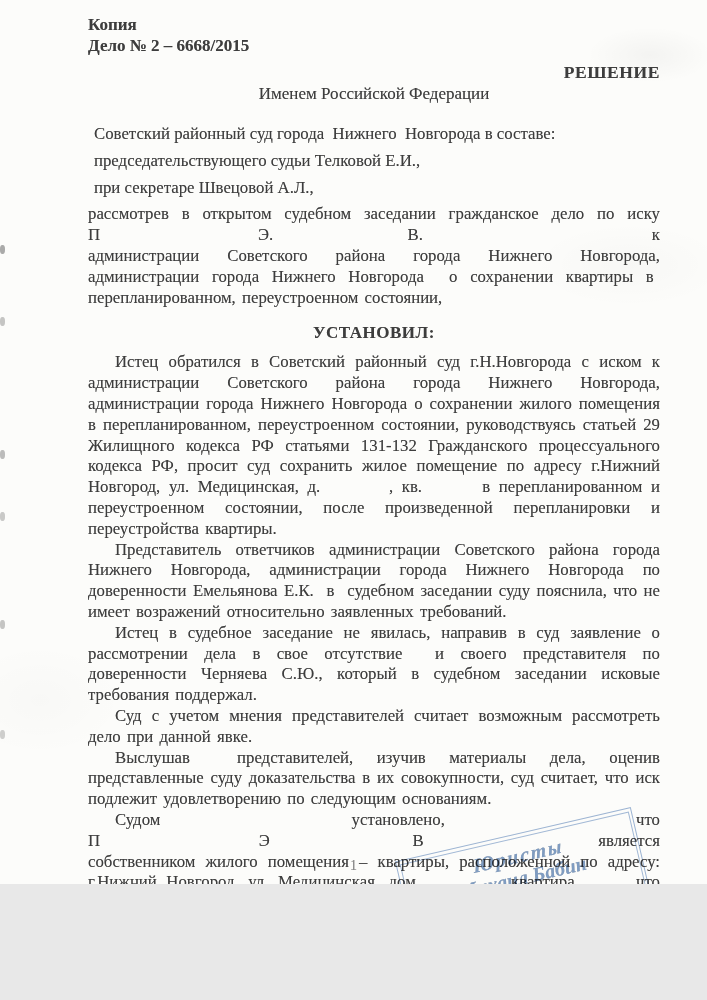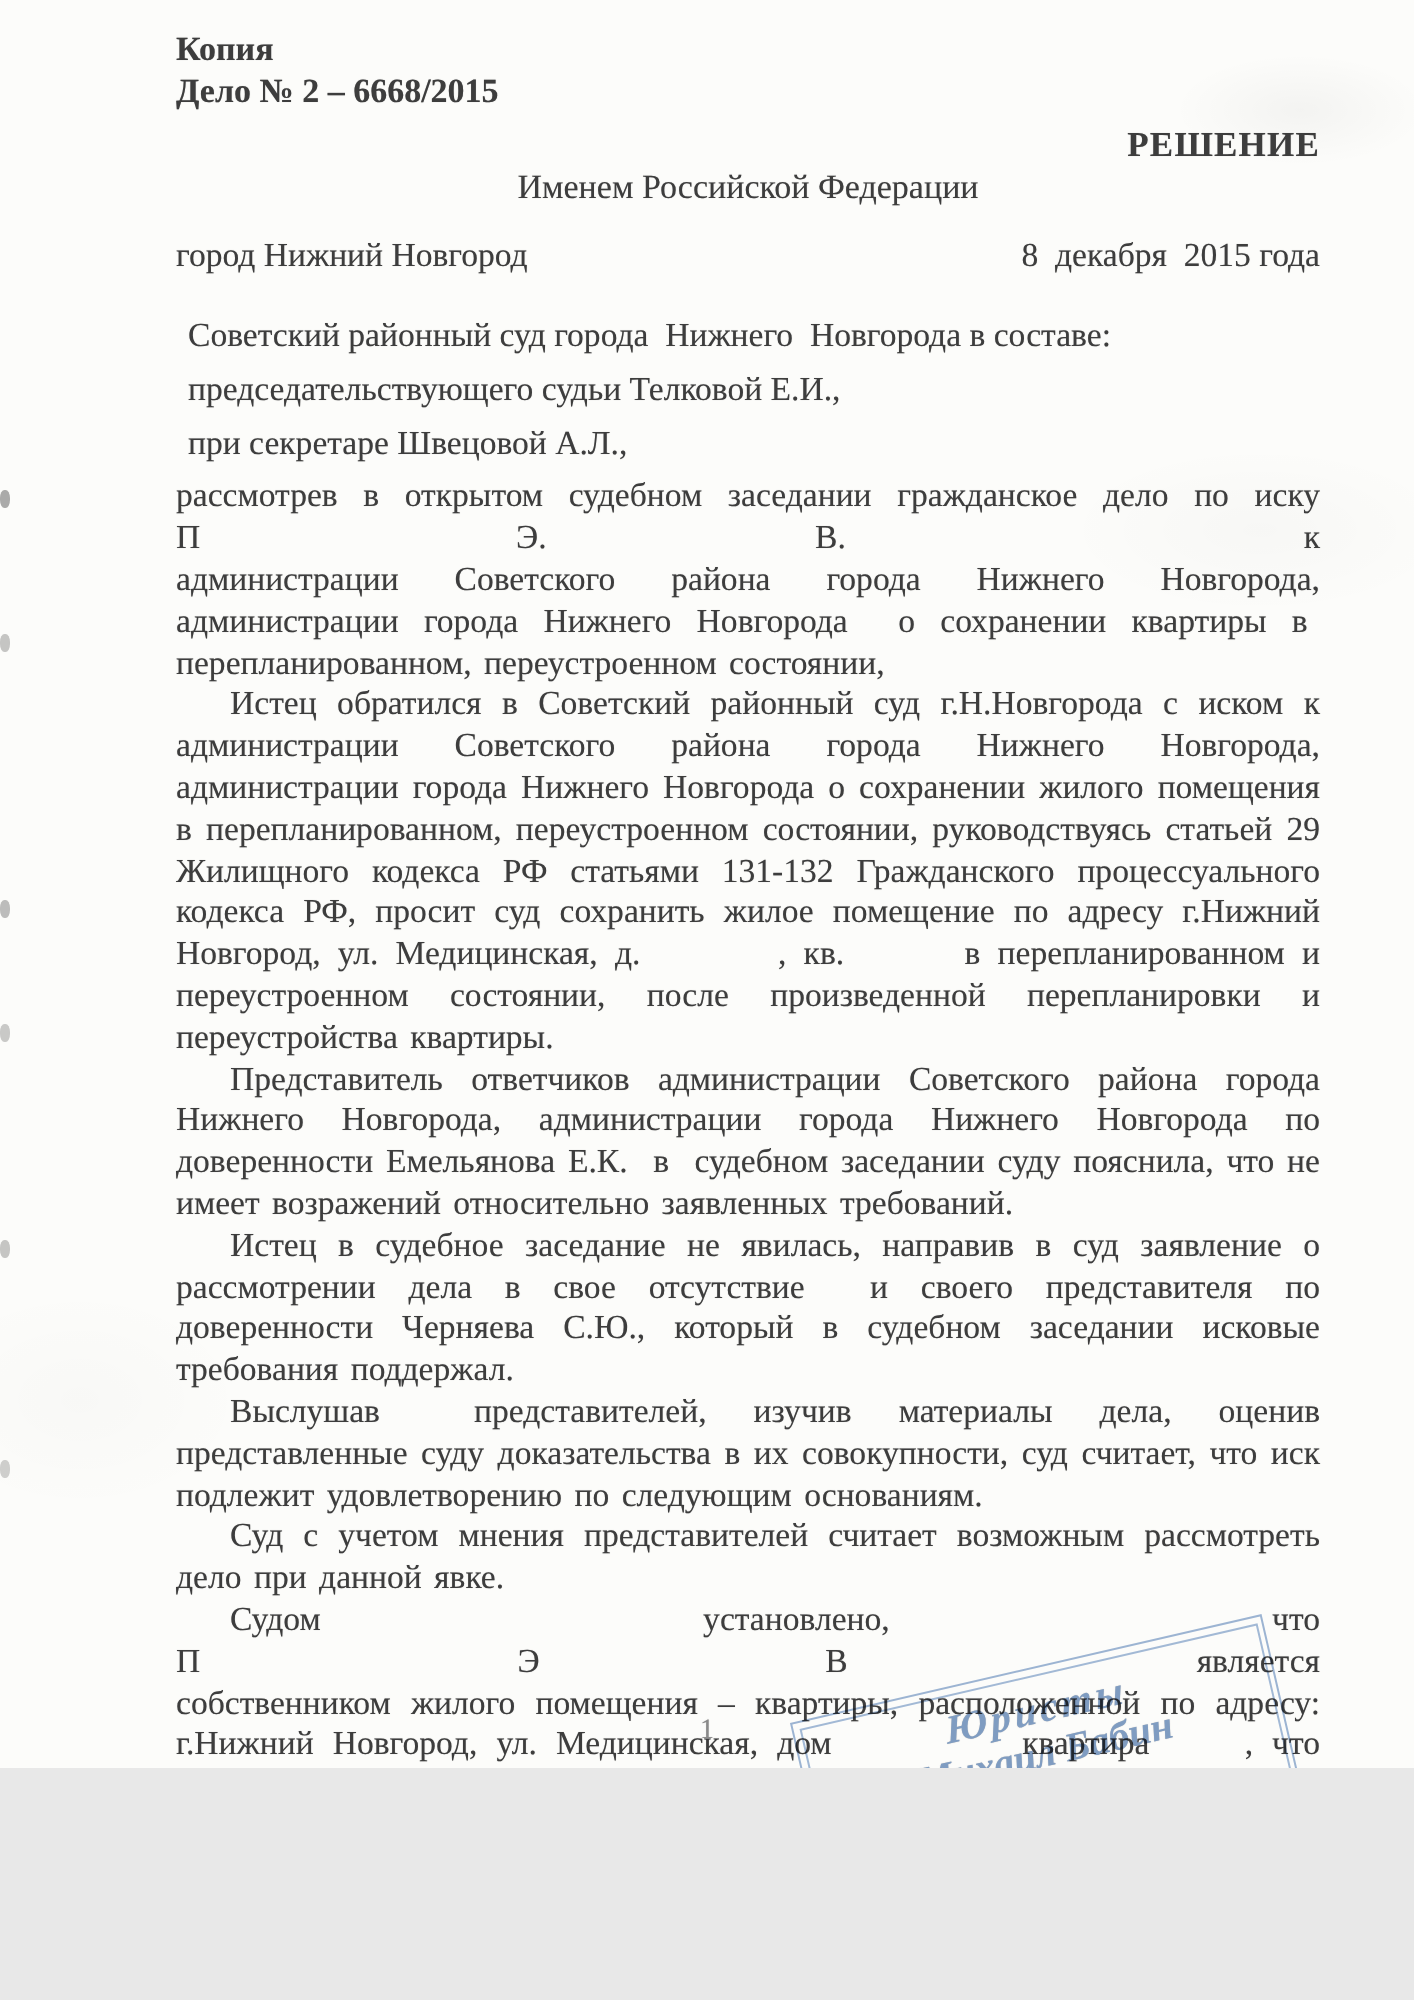--- a/index.html
+++ b/index.html
@@ -66,38 +66,35 @@
 
 <div class="page">
   <div class="content">
 
     <div class="copy-label">Копия</div>
     <div class="case-number">Дело № 2 – 6668/2015</div>
 
     <div class="doc-title">РЕШЕНИЕ</div>
     <div class="doc-subtitle">Именем Российской Федерации</div>
 
-    <div class="city-date-row">
-      <span>город Нижний Новгород</span>
-      <span>8&nbsp; декабря&nbsp; 2015 года</span>
-    </div>
 
     <div class="intro">
       <p class="line">Советский районный суд города&nbsp; Нижнего&nbsp; Новгорода в составе:</p>
       <p class="line">председательствующего судьи Телковой Е.И.,</p>
       <p class="line">при секретаре Швецовой А.Л.,</p>
       <p class="para">рассмотрев в открытом судебном заседании гражданское дело по иску П&nbsp;&nbsp;&nbsp;&nbsp;&nbsp;&nbsp;&nbsp;&nbsp;&nbsp;&nbsp;&nbsp;&nbsp;&nbsp;&nbsp;&nbsp;&nbsp;&nbsp;&nbsp;&nbsp;&nbsp;Э.&nbsp;&nbsp;&nbsp;&nbsp;&nbsp;&nbsp;&nbsp;&nbsp;&nbsp;&nbsp;&nbsp;&nbsp;&nbsp;&nbsp;&nbsp;&nbsp;&nbsp;В.&nbsp;&nbsp;&nbsp;&nbsp;&nbsp;&nbsp;&nbsp;&nbsp;&nbsp;&nbsp;&nbsp;&nbsp;&nbsp;&nbsp;&nbsp;&nbsp;&nbsp;&nbsp;&nbsp;&nbsp;&nbsp;&nbsp;&nbsp;&nbsp;&nbsp;&nbsp;&nbsp;&nbsp; к администрации Советского района города Нижнего Новгорода, администрации города Нижнего Новгорода&nbsp; о сохранении квартиры в&nbsp; перепланированном, переустроенном состоянии,</p>
     </div>
 
+    <div class="section-heading">УСТАНОВИЛ:</div>
 
     <p class="para indent">Истец обратился в Советский районный суд г.Н.Новгорода с иском к администрации Советского района города Нижнего Новгорода, администрации города Нижнего Новгорода о сохранении жилого помещения в перепланированном, переустроенном состоянии, руководствуясь статьей 29 Жилищного кодекса РФ статьями 131-132 Гражданского процессуального кодекса РФ, просит суд сохранить жилое помещение по адресу г.Нижний Новгород, ул. Медицинская, д.&nbsp;&nbsp;&nbsp;&nbsp;&nbsp;&nbsp;&nbsp;&nbsp;, кв.&nbsp;&nbsp;&nbsp;&nbsp;&nbsp;&nbsp; в перепланированном и переустроенном состоянии, после произведенной перепланировки и переустройства квартиры.</p>
     <p class="para indent">Представитель ответчиков администрации Советского района города Нижнего Новгорода, администрации города Нижнего Новгорода по доверенности Емельянова Е.К.&nbsp; в&nbsp; судебном заседании суду пояснила, что не имеет возражений относительно заявленных требований.</p>
     <p class="para indent">Истец в судебное заседание не явилась, направив в суд заявление о рассмотрении дела в свое отсутствие&nbsp; и своего представителя по доверенности Черняева С.Ю., который в судебном заседании исковые требования поддержал.</p>
+    <p class="para indent">Суд с учетом мнения представителей считает возможным рассмотреть дело при данной явке.</p>
     <p class="para indent">Выслушав&nbsp; представителей, изучив материалы дела, оценив представленные суду доказательства в их совокупности, суд считает, что иск подлежит удовлетворению по следующим основаниям.</p>
-    <p class="para indent">Суд с учетом мнения представителей считает возможным рассмотреть дело при данной явке.</p>
     <p class="para indent">Судом установлено, что П&nbsp;&nbsp;&nbsp;&nbsp;&nbsp;&nbsp;&nbsp;&nbsp;&nbsp;&nbsp;&nbsp;&nbsp;&nbsp;&nbsp;&nbsp;&nbsp;&nbsp;&nbsp;&nbsp;&nbsp;Э&nbsp;&nbsp;&nbsp;&nbsp;&nbsp;&nbsp;&nbsp;&nbsp;&nbsp;&nbsp;&nbsp;&nbsp;&nbsp;&nbsp;&nbsp;&nbsp;&nbsp;&nbsp;В&nbsp;&nbsp;&nbsp;&nbsp;&nbsp;&nbsp;&nbsp;&nbsp;&nbsp;&nbsp;&nbsp;&nbsp;&nbsp;&nbsp;&nbsp;&nbsp;&nbsp;&nbsp;&nbsp;&nbsp;&nbsp;&nbsp;является собственником жилого помещения – квартиры, расположенной по адресу: г.Нижний Новгород, ул. Медицинская, дом&nbsp;&nbsp;&nbsp;&nbsp;&nbsp;&nbsp;&nbsp;&nbsp;&nbsp; квартира&nbsp;&nbsp;&nbsp;&nbsp;&nbsp;, что подтверждается свидетельством о государственной регистрации права от 16 августа 2013 года серия&nbsp;&nbsp;&nbsp;&nbsp;&nbsp;&nbsp;&nbsp;&nbsp;&nbsp;&nbsp;&nbsp;&nbsp;&nbsp;&nbsp;&nbsp;&nbsp;&nbsp;&nbsp;&nbsp;&nbsp;&nbsp;&nbsp;&nbsp;&nbsp;&nbsp;&nbsp;&nbsp;&nbsp;&nbsp;&nbsp;&nbsp;&nbsp;, запись регистрации №</p>
     <p class="para indent">В спорном жилом помещении состоит на регистрационном учете, проживает П&nbsp;&nbsp;&nbsp;&nbsp;&nbsp;&nbsp;&nbsp;&nbsp;&nbsp;&nbsp;&nbsp;&nbsp;&nbsp;&nbsp;Э.В., истец по делу.</p>
     <p class="para indent">Жилая квартира №&nbsp;&nbsp;&nbsp;&nbsp;&nbsp;&nbsp; расположена на 1-м этаже 5-ти этажного кирпичного жилого дома №&nbsp;&nbsp;&nbsp;&nbsp;&nbsp;&nbsp;&nbsp;&nbsp;&nbsp;&nbsp;&nbsp; улицы Медицинская в Советском районе г.Нижнего Новгорода.</p>
 
   </div>
 
   <div class="stamp">
     <div class="stamp-frame">
       <div class="stamp-line1">Юристы</div>
       <div class="stamp-line2">Михаил Бабин</div>

